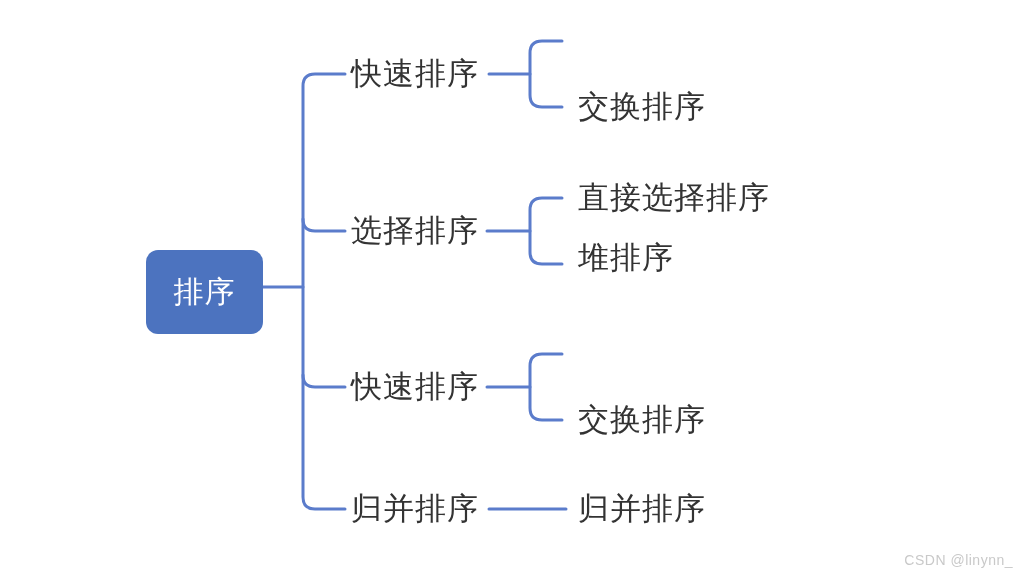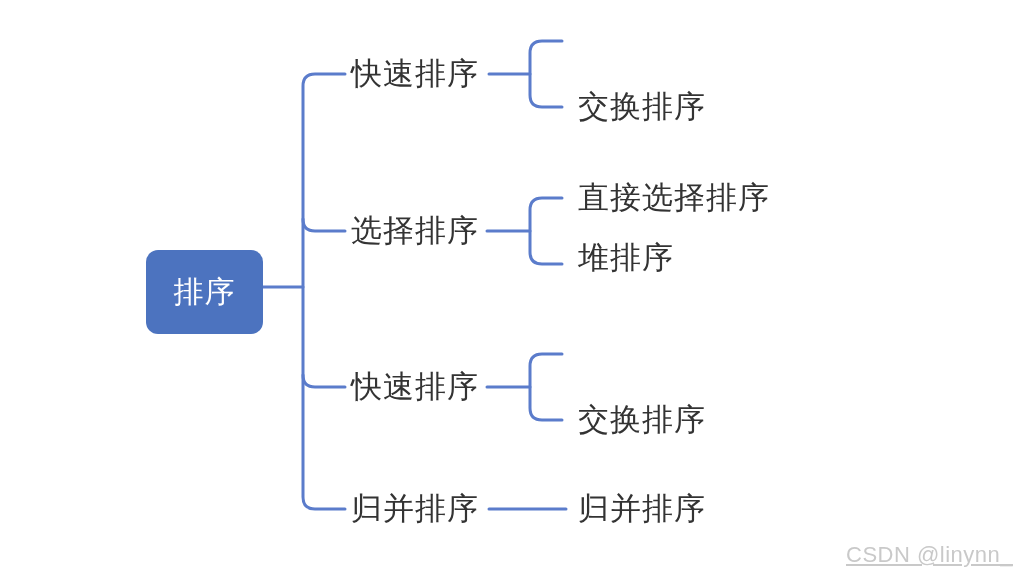--- a/index.html
+++ b/index.html
@@ -51,23 +51,22 @@
     font-size: 31px;
     line-height: 42px;
     letter-spacing: 1px;
     cursor: default;
   }
   .watermark {
     position: absolute;
     right: 8px;
     bottom: 8px;
     color: var(--watermark, #c9c9c9);
-    font-size: 22px;
+    font-size: 14px;
     letter-spacing: 0.5px;
-    text-decoration: underline;
   }
 </style>
 </head>
 <body style="--node-fill: #4c73bf; --node-text: #ffffff; --line: #5b7ccb; --text: #333333; --watermark: #c9c9c9;">
 
 <div class="canvas">
 
   <svg class="lines" viewBox="0 0 1021 576" xmlns="http://www.w3.org/2000/svg">
     <path d="M263 287 H303"></path>
     <path d="M345 74 H315 Q303 74 303 86 V497 Q303 509 315 509 H345"></path>

